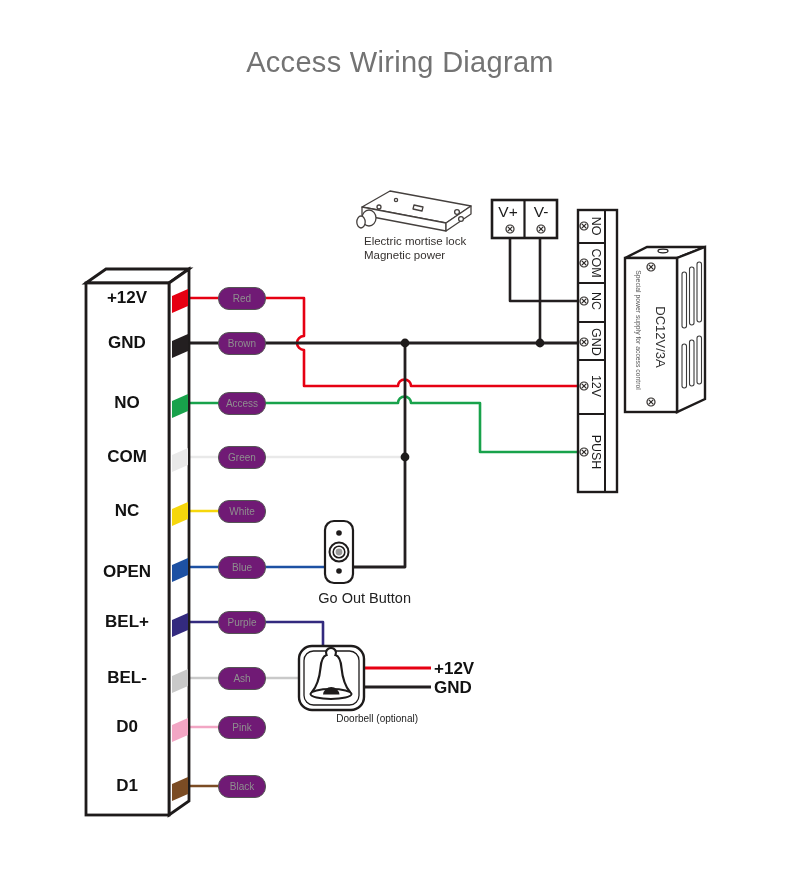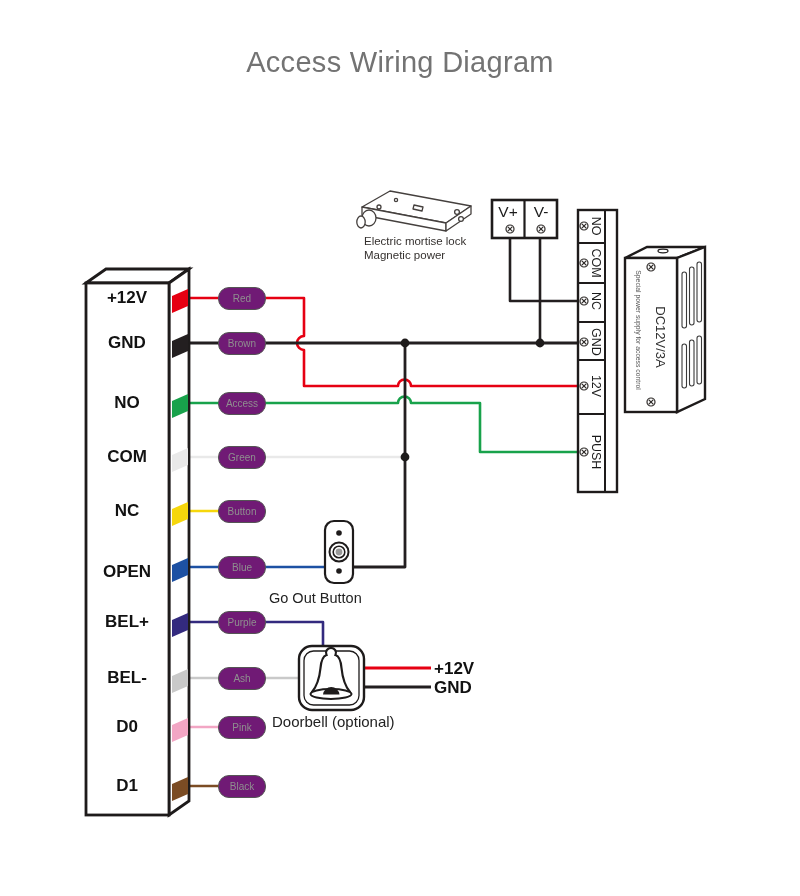--- a/index.html
+++ b/index.html
@@ -16,21 +16,21 @@
         display:flex;align-items:center;justify-content:center;
         font-size:10px;color:#8f8f8f;}
   .vlab{position:absolute;transform:translate(-50%,-50%) rotate(90deg);
         transform-origin:center;white-space:nowrap;font-size:12.5px;
         color:#1b1b1b;font-weight:500;}
   .psu-model{font-size:13px;font-weight:500;color:#2f2f2f;}
   .psu-desc{font-size:6.8px;color:#555;font-weight:400;}
   .vt{position:absolute;height:18px;line-height:18px;text-align:center;
       font-size:15.5px;font-weight:500;color:#1b1b1b;}
   .cap{position:absolute;left:357px;font-size:11.5px;color:#35312f;line-height:13px;padding-left:7px;}
-  .devlbl{position:absolute;text-align:left;color:#222;}
+  .devlbl{position:absolute;text-align:right;color:#222;}
   .bigout{position:absolute;left:434px;height:19px;line-height:19px;
           font-size:17px;font-weight:700;color:#111;}
 </style>
 </head>
 <body>
 
 <div id="stage">
 
   <svg class="layer" width="800" height="896" viewBox="0 0 800 896">
 
@@ -214,21 +214,21 @@
   <div class="txt term" style="top:562px">OPEN</div>
   <div class="txt term" style="top:612px">BEL+</div>
   <div class="txt term" style="top:668px">BEL-</div>
   <div class="txt term" style="top:717px">D0</div>
   <div class="txt term" style="top:776px">D1</div>
 
   <div class="pill" style="top:287px">Red</div>
   <div class="pill" style="top:332px">Brown</div>
   <div class="pill" style="top:392px">Access</div>
   <div class="pill" style="top:446px">Green</div>
-  <div class="pill" style="top:500px">Button</div>
+  <div class="pill" style="top:500px">White</div>
   <div class="pill" style="top:556px">Blue</div>
   <div class="pill" style="top:611px">Purple</div>
   <div class="pill" style="top:667px">Ash</div>
   <div class="pill" style="top:716px">Pink</div>
   <div class="pill" style="top:775px">Black</div>
 
   <div class="cap" style="top:235px">Electric mortise lock</div>
   <div class="cap" style="top:249px">Magnetic power</div>
   <div class="vt" style="left:492px;top:203px;width:32px">V+</div>
   <div class="vt" style="left:525px;top:203px;width:32px">V-</div>
@@ -237,18 +237,18 @@
   <div class="vlab" style="left:596px;top:263px">COM</div>
   <div class="vlab" style="left:596px;top:301px">NC</div>
   <div class="vlab" style="left:596px;top:342px">GND</div>
   <div class="vlab" style="left:596px;top:386px">12V</div>
   <div class="vlab" style="left:596px;top:452px">PUSH</div>
 
   <div class="vlab psu-model" style="left:660px;top:337px">DC12V/3A</div>
   <div class="vlab psu-desc" style="left:638px;top:330px">Special power supply for access control</div>
 
   <div class="devlbl" style="left:269px;top:590px;width:142px;font-size:14.5px">Go Out Button</div>
-  <div class="devlbl" style="left:272px;top:713px;width:146px;font-size:15px">Doorbell (optional)</div>
+  <div class="devlbl" style="left:272px;top:713px;width:146px;font-size:10px">Doorbell (optional)</div>
 
   <div class="bigout" style="top:659px">+12V</div>
   <div class="bigout" style="top:678px">GND</div>
 
 </div>
 
 </body></html>

